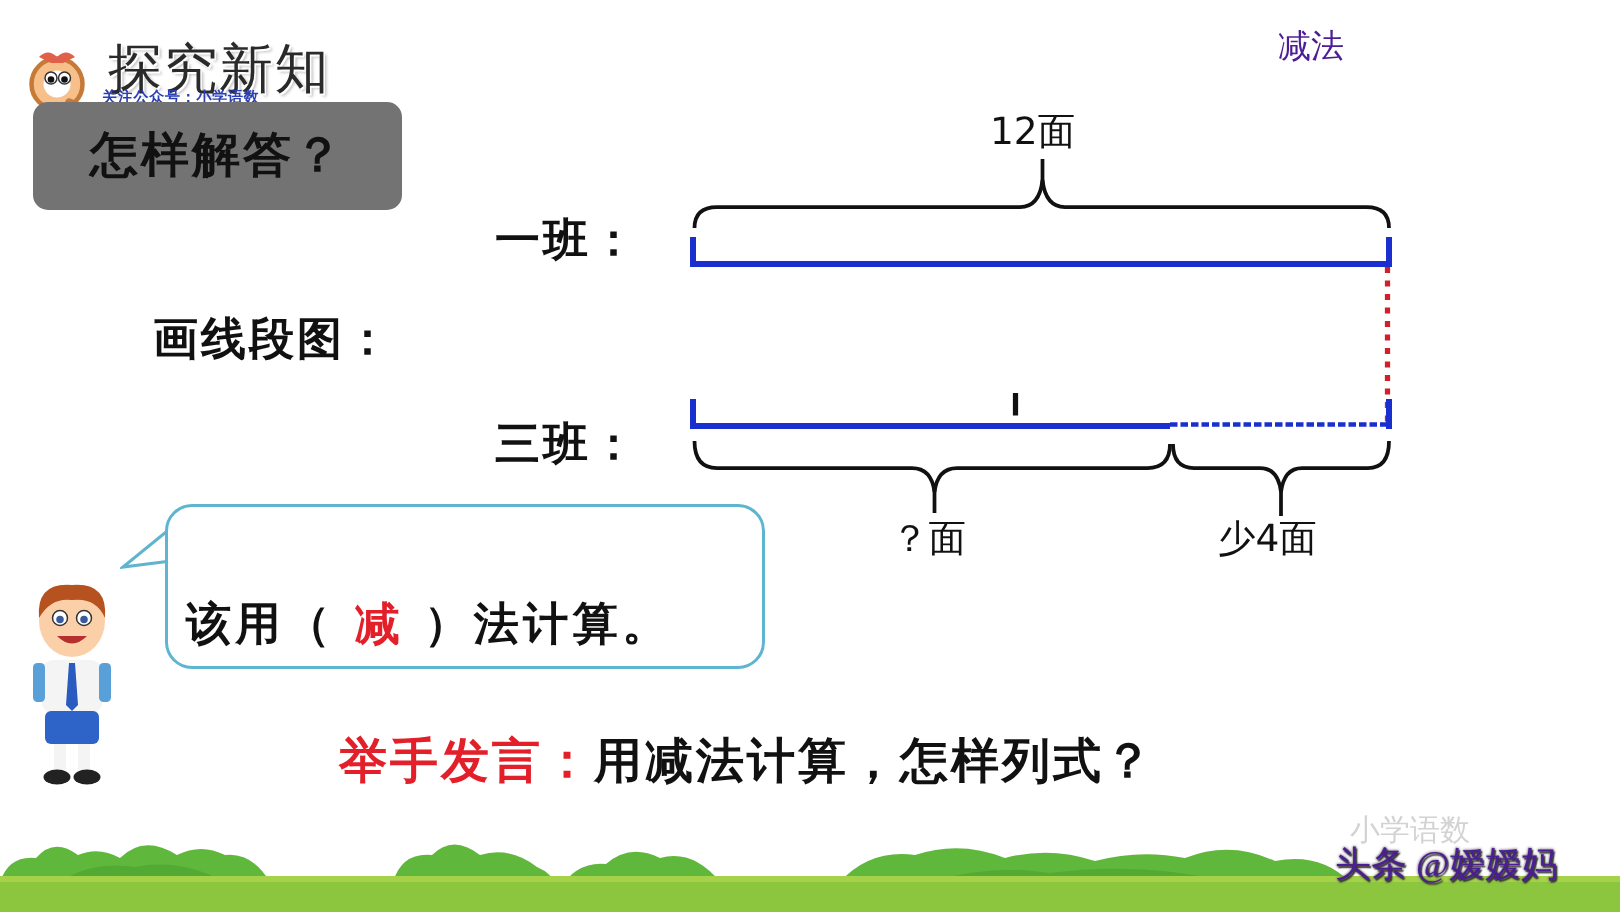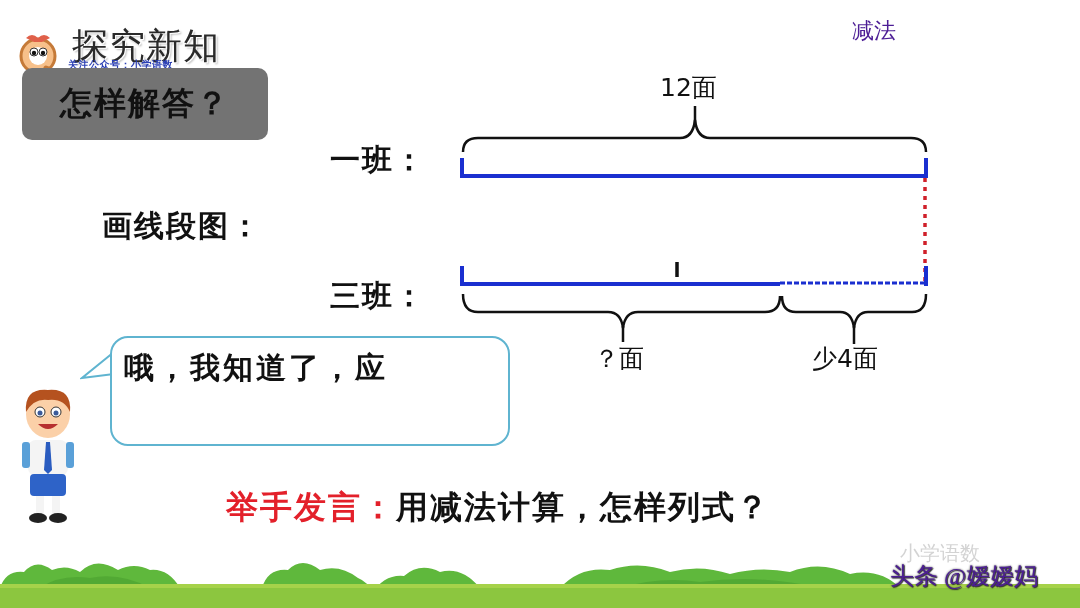--- a/index.html
+++ b/index.html
@@ -99,21 +99,21 @@
 
 <span class="dlabel" style="left:660px; top:55px;margin-top:16px;">12面</span>
 <span class="dlabel" style="left:594px; top:342px;">？面</span>
 <span class="dlabel" style="left:812px; top:342px;">少4面</span>
 
 <svg class="bubble-tail" viewBox="0 0 34 40">
   <path d="M34 4 L2 30 L34 26" fill="#fff" stroke="#5fb4d0" stroke-width="2"></path>
   <rect x="32" y="5" width="4" height="20" fill="#fff"></rect>
 </svg>
 <div class="bubble">
-  <div class="bubble-line l1">哦，我知道了，应</div>
+  <div class="bubble-line l2"><span>该用（ </span><span class="red">减</span><span> ）法计算。</span></div>
 </div>
 
 <svg class="boy" viewBox="0 0 80 146">
   <ellipse cx="40" cy="30" rx="22" ry="24" fill="#fbd0a8"></ellipse>
   <path d="M18 28 Q16 4 40 6 Q64 4 62 28 Q56 14 40 16 Q26 14 18 28Z" fill="#b5521f"></path>
   <circle cx="32" cy="28" r="5" fill="#fff" stroke="#333"></circle>
   <circle cx="48" cy="28" r="5" fill="#fff" stroke="#333"></circle>
   <circle cx="32" cy="29" r="2.5" fill="#3a5a9a"></circle>
   <circle cx="48" cy="29" r="2.5" fill="#3a5a9a"></circle>
   <path d="M30 40 Q40 50 50 40 Z" fill="#b62f2f"></path>

